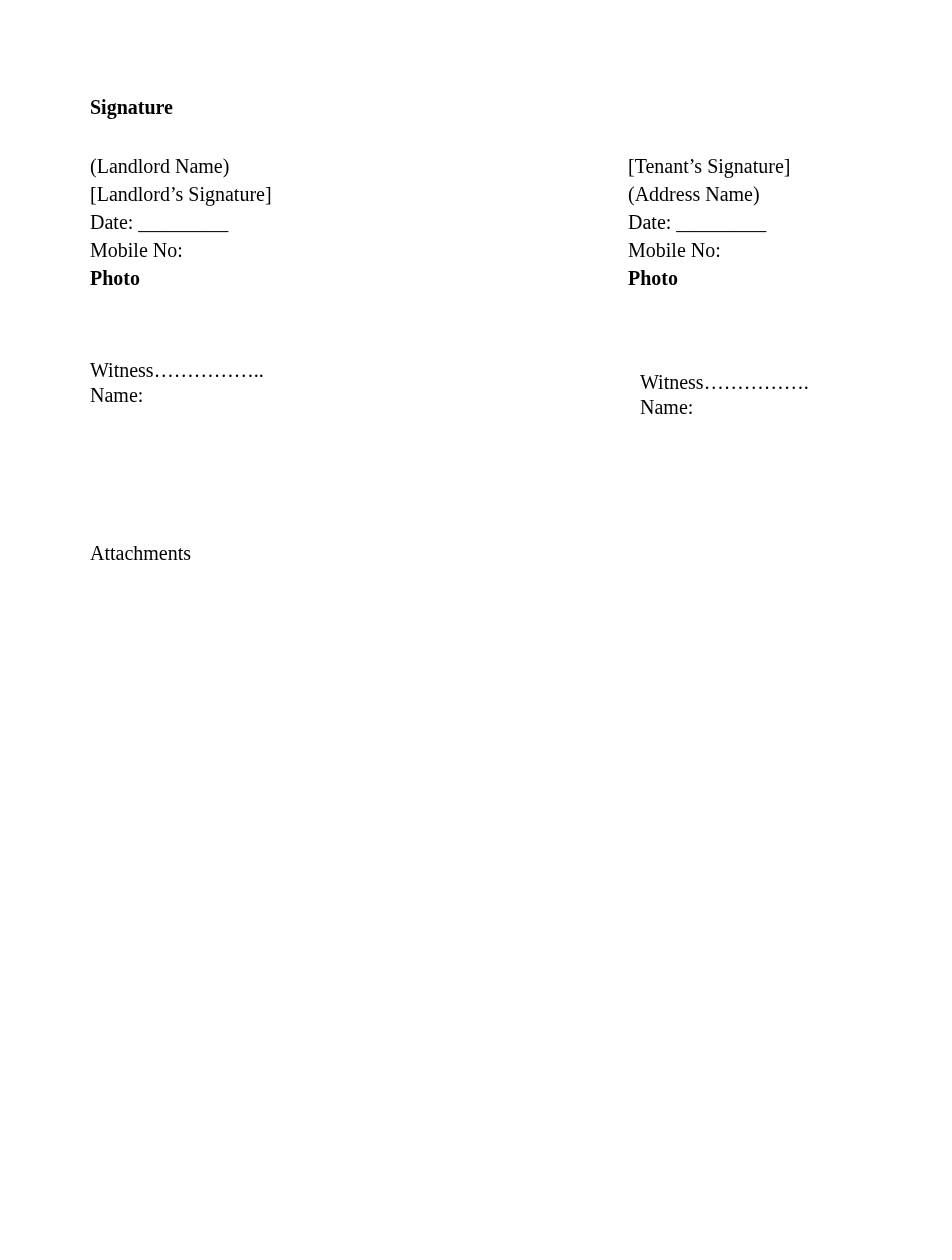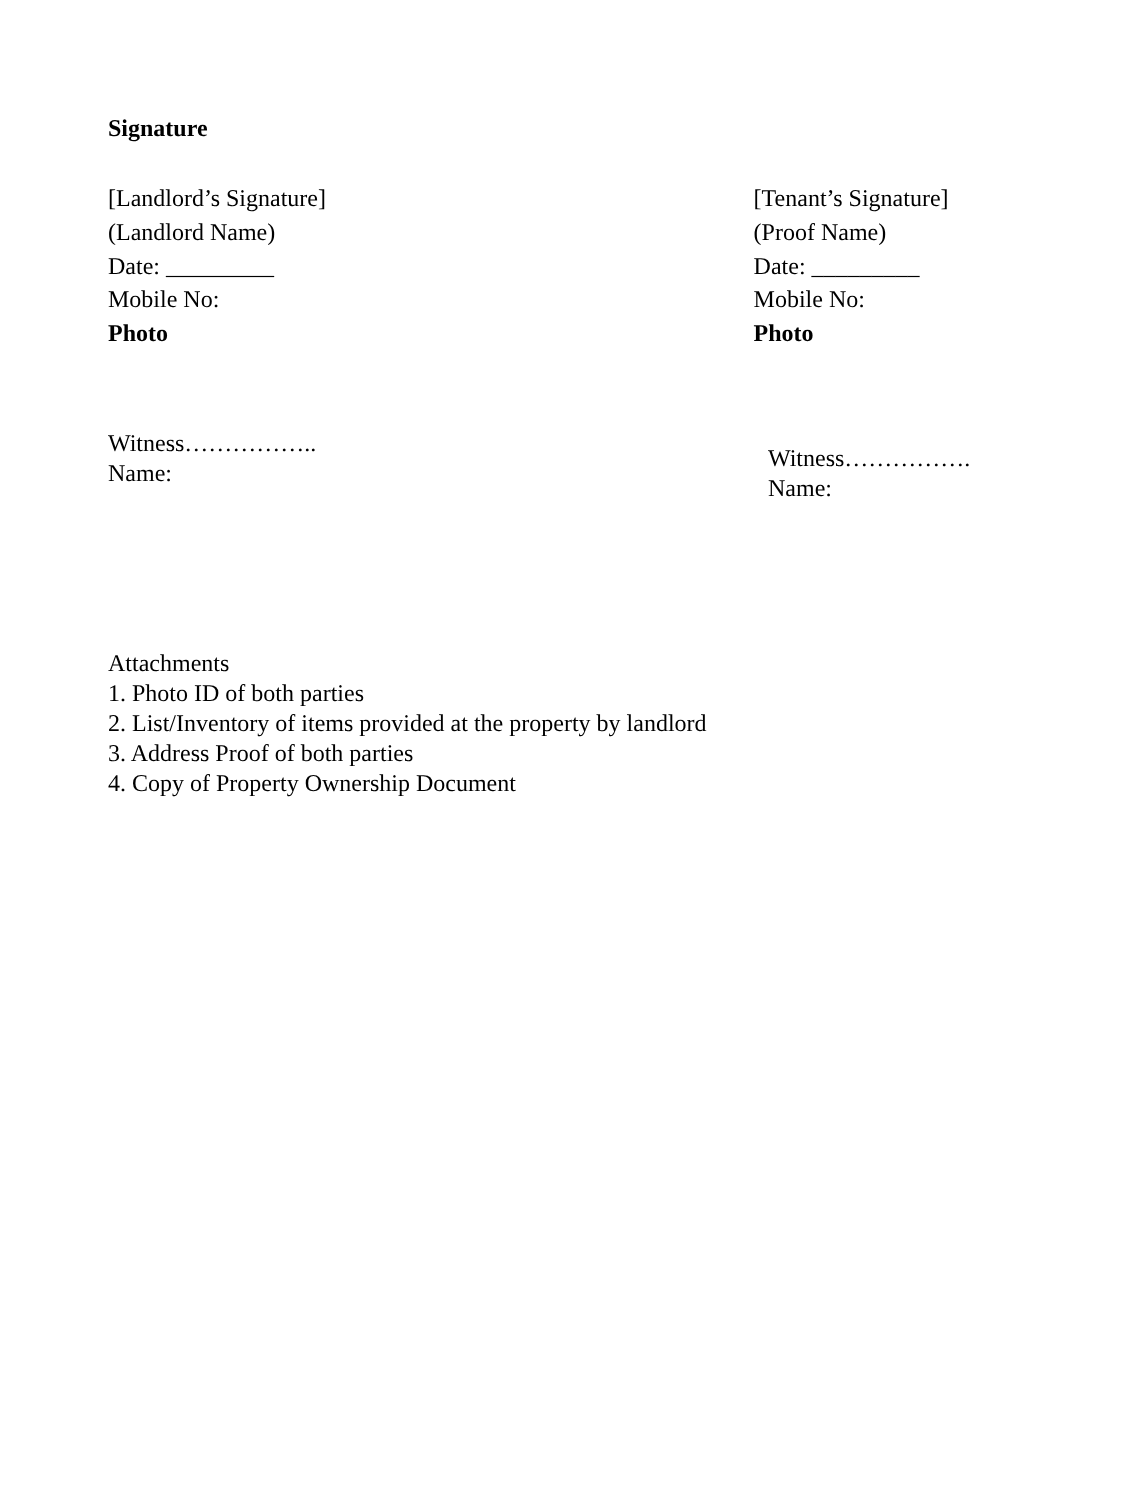--- a/index.html
+++ b/index.html
@@ -40,48 +40,42 @@
   .line { white-space: pre; }
 </style>
 </head>
 <body>
 
 <div class="page">
 
   <div class="abs heading line">Signature</div>
 
   <div class="abs sig-block-left lh28">
+    <div class="line">(Landlord Name)</div>
     <div class="line">[Landlord’s Signature]</div>
-    <div class="line">(Landlord Name)</div>
     <div class="line">Date: _________</div>
     <div class="line">Mobile No:</div>
     <div class="line bold">Photo</div>
   </div>
 
   <div class="abs sig-block-right lh28">
     <div class="line">[Tenant’s Signature]</div>
-    <div class="line">(Proof Name)</div>
+    <div class="line">(Address Name)</div>
     <div class="line">Date: _________</div>
     <div class="line">Mobile No:</div>
     <div class="line bold">Photo</div>
   </div>
 
   <div class="abs witness-left lh25">
     <div class="line">Witness……………..</div>
     <div class="line">Name:</div>
   </div>
 
   <div class="abs witness-right lh25">
     <div class="line">Witness…………….</div>
     <div class="line">Name:</div>
   </div>
 
   <div class="abs attachments lh25">
     <div class="line">Attachments</div>
-    <ul>
-      <li class="line">1. Photo ID of both parties</li>
-      <li class="line">2. List/Inventory of items provided at the property by landlord</li>
-      <li class="line">3. Address Proof of both parties</li>
-      <li class="line">4. Copy of Property Ownership Document</li>
-    </ul>
   </div>
 
 </div>
 
 </body></html>

